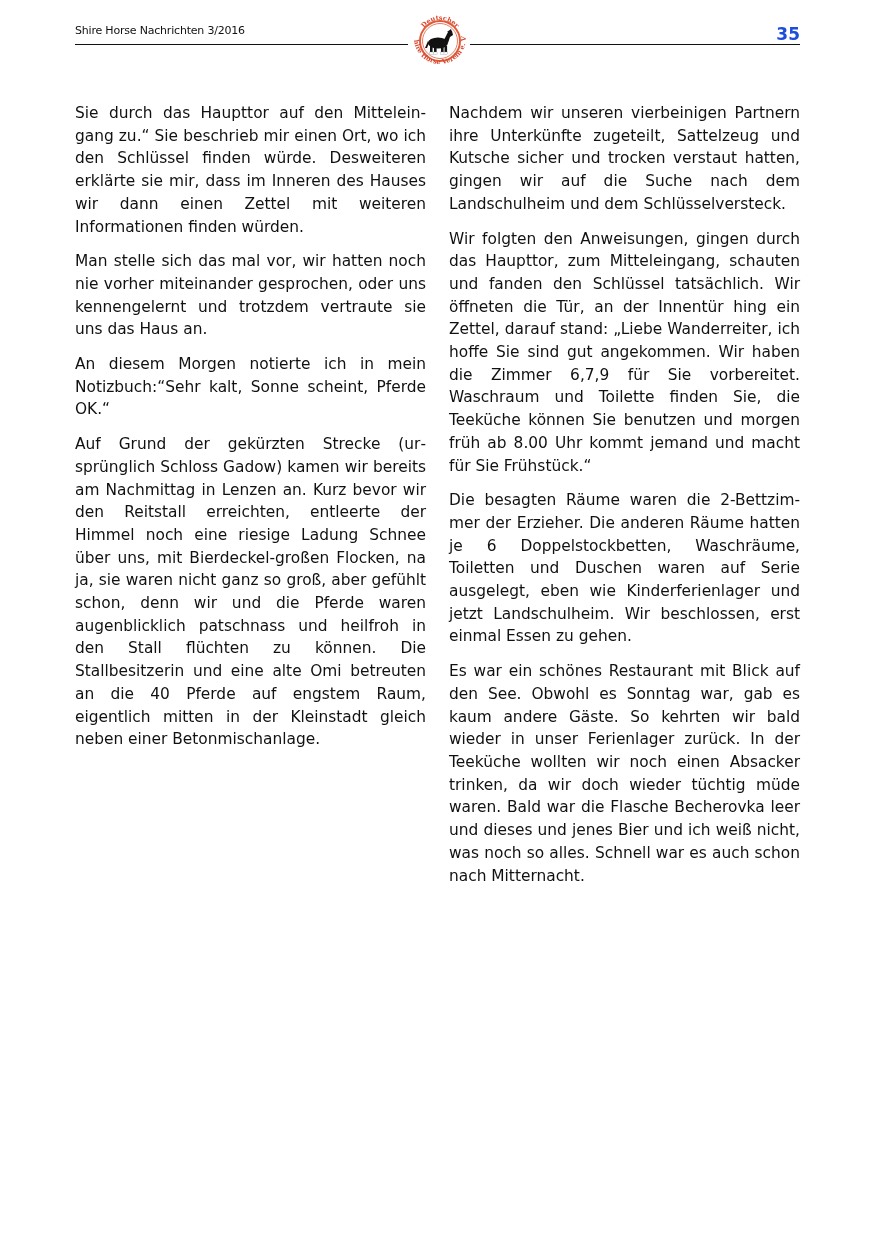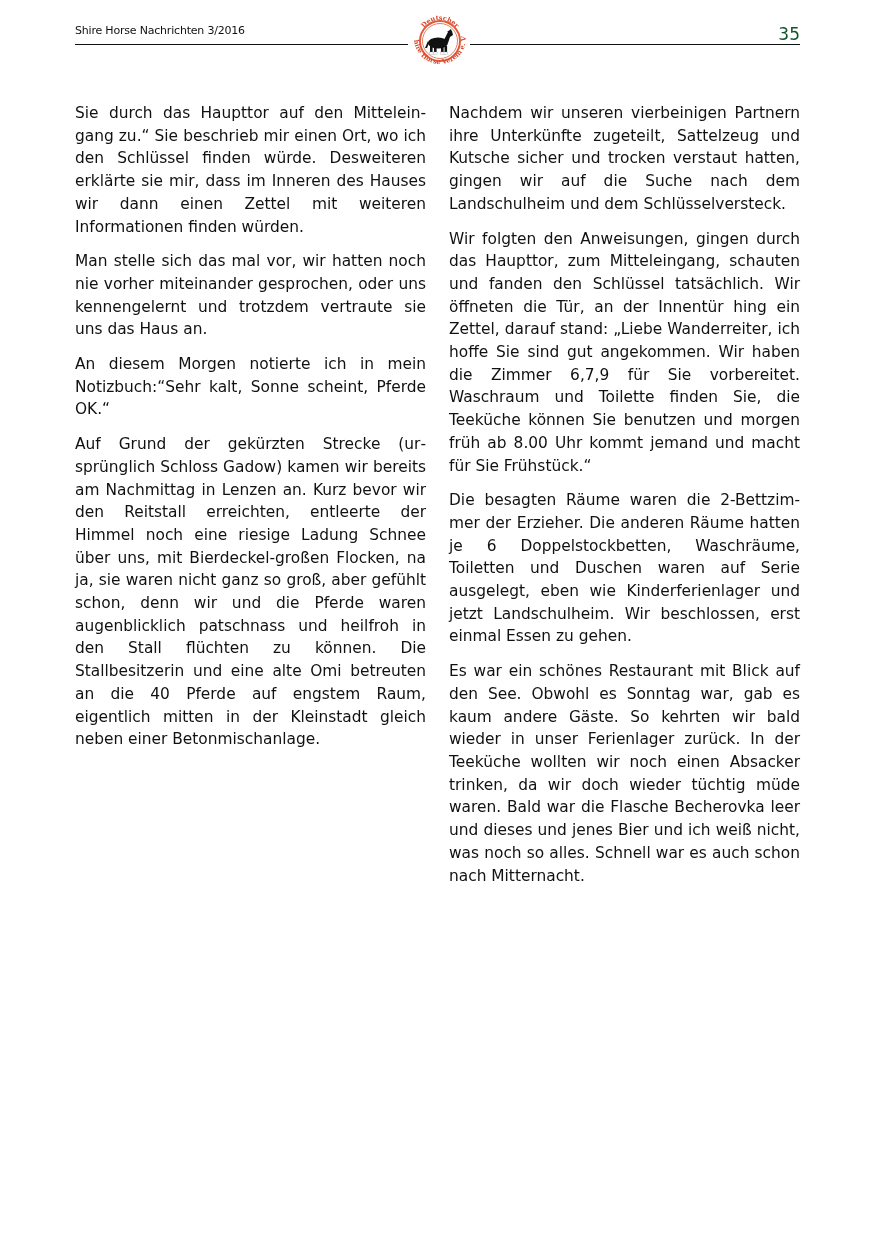--- a/index.html
+++ b/index.html
@@ -45,22 +45,22 @@
       top: 22px;
       width: 330px;
       height: 1px;
       background: #111;
     }
     .page-number {
       position: absolute;
       right: 0;
       top: 2px;
       font-size: 17px;
-      font-weight: normal;
-      color: #14532d;
+      font-weight: bold;
+      color: #1d4ed8;
     }
     .logo {
       position: absolute;
       left: 333px;
       top: -14px;
       width: 64px;
       height: 64px;
     }
     .column {
       position: absolute;

